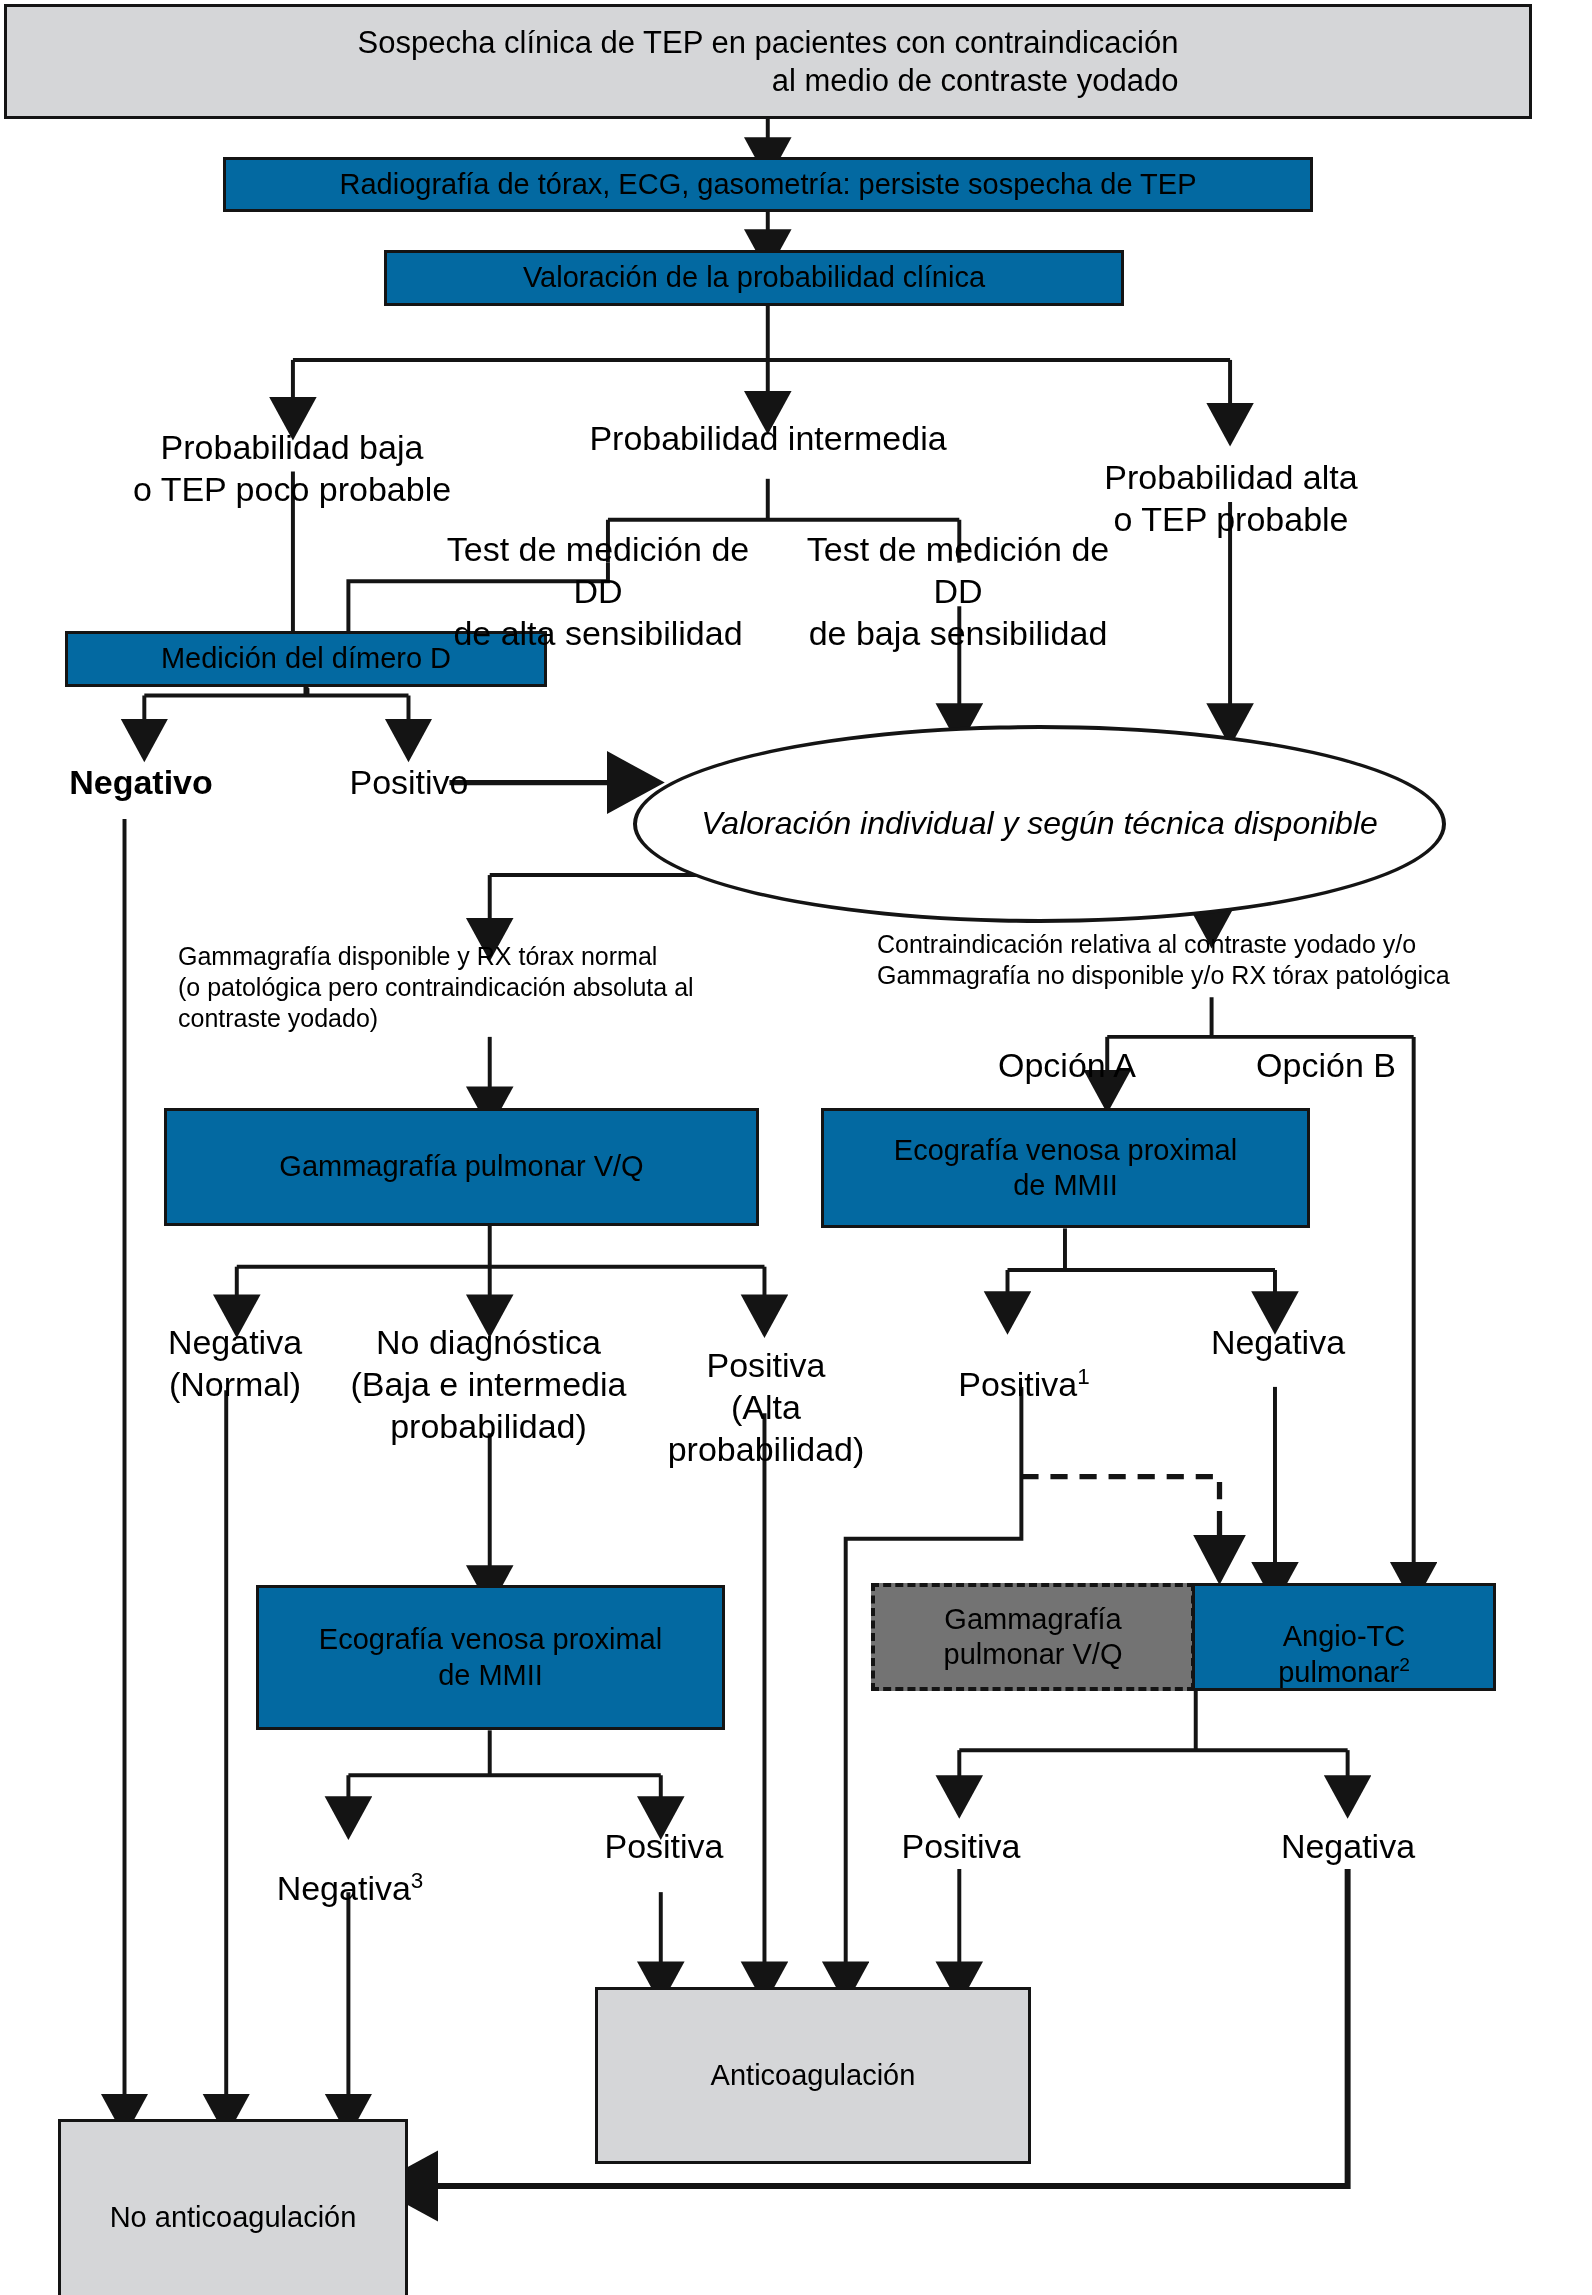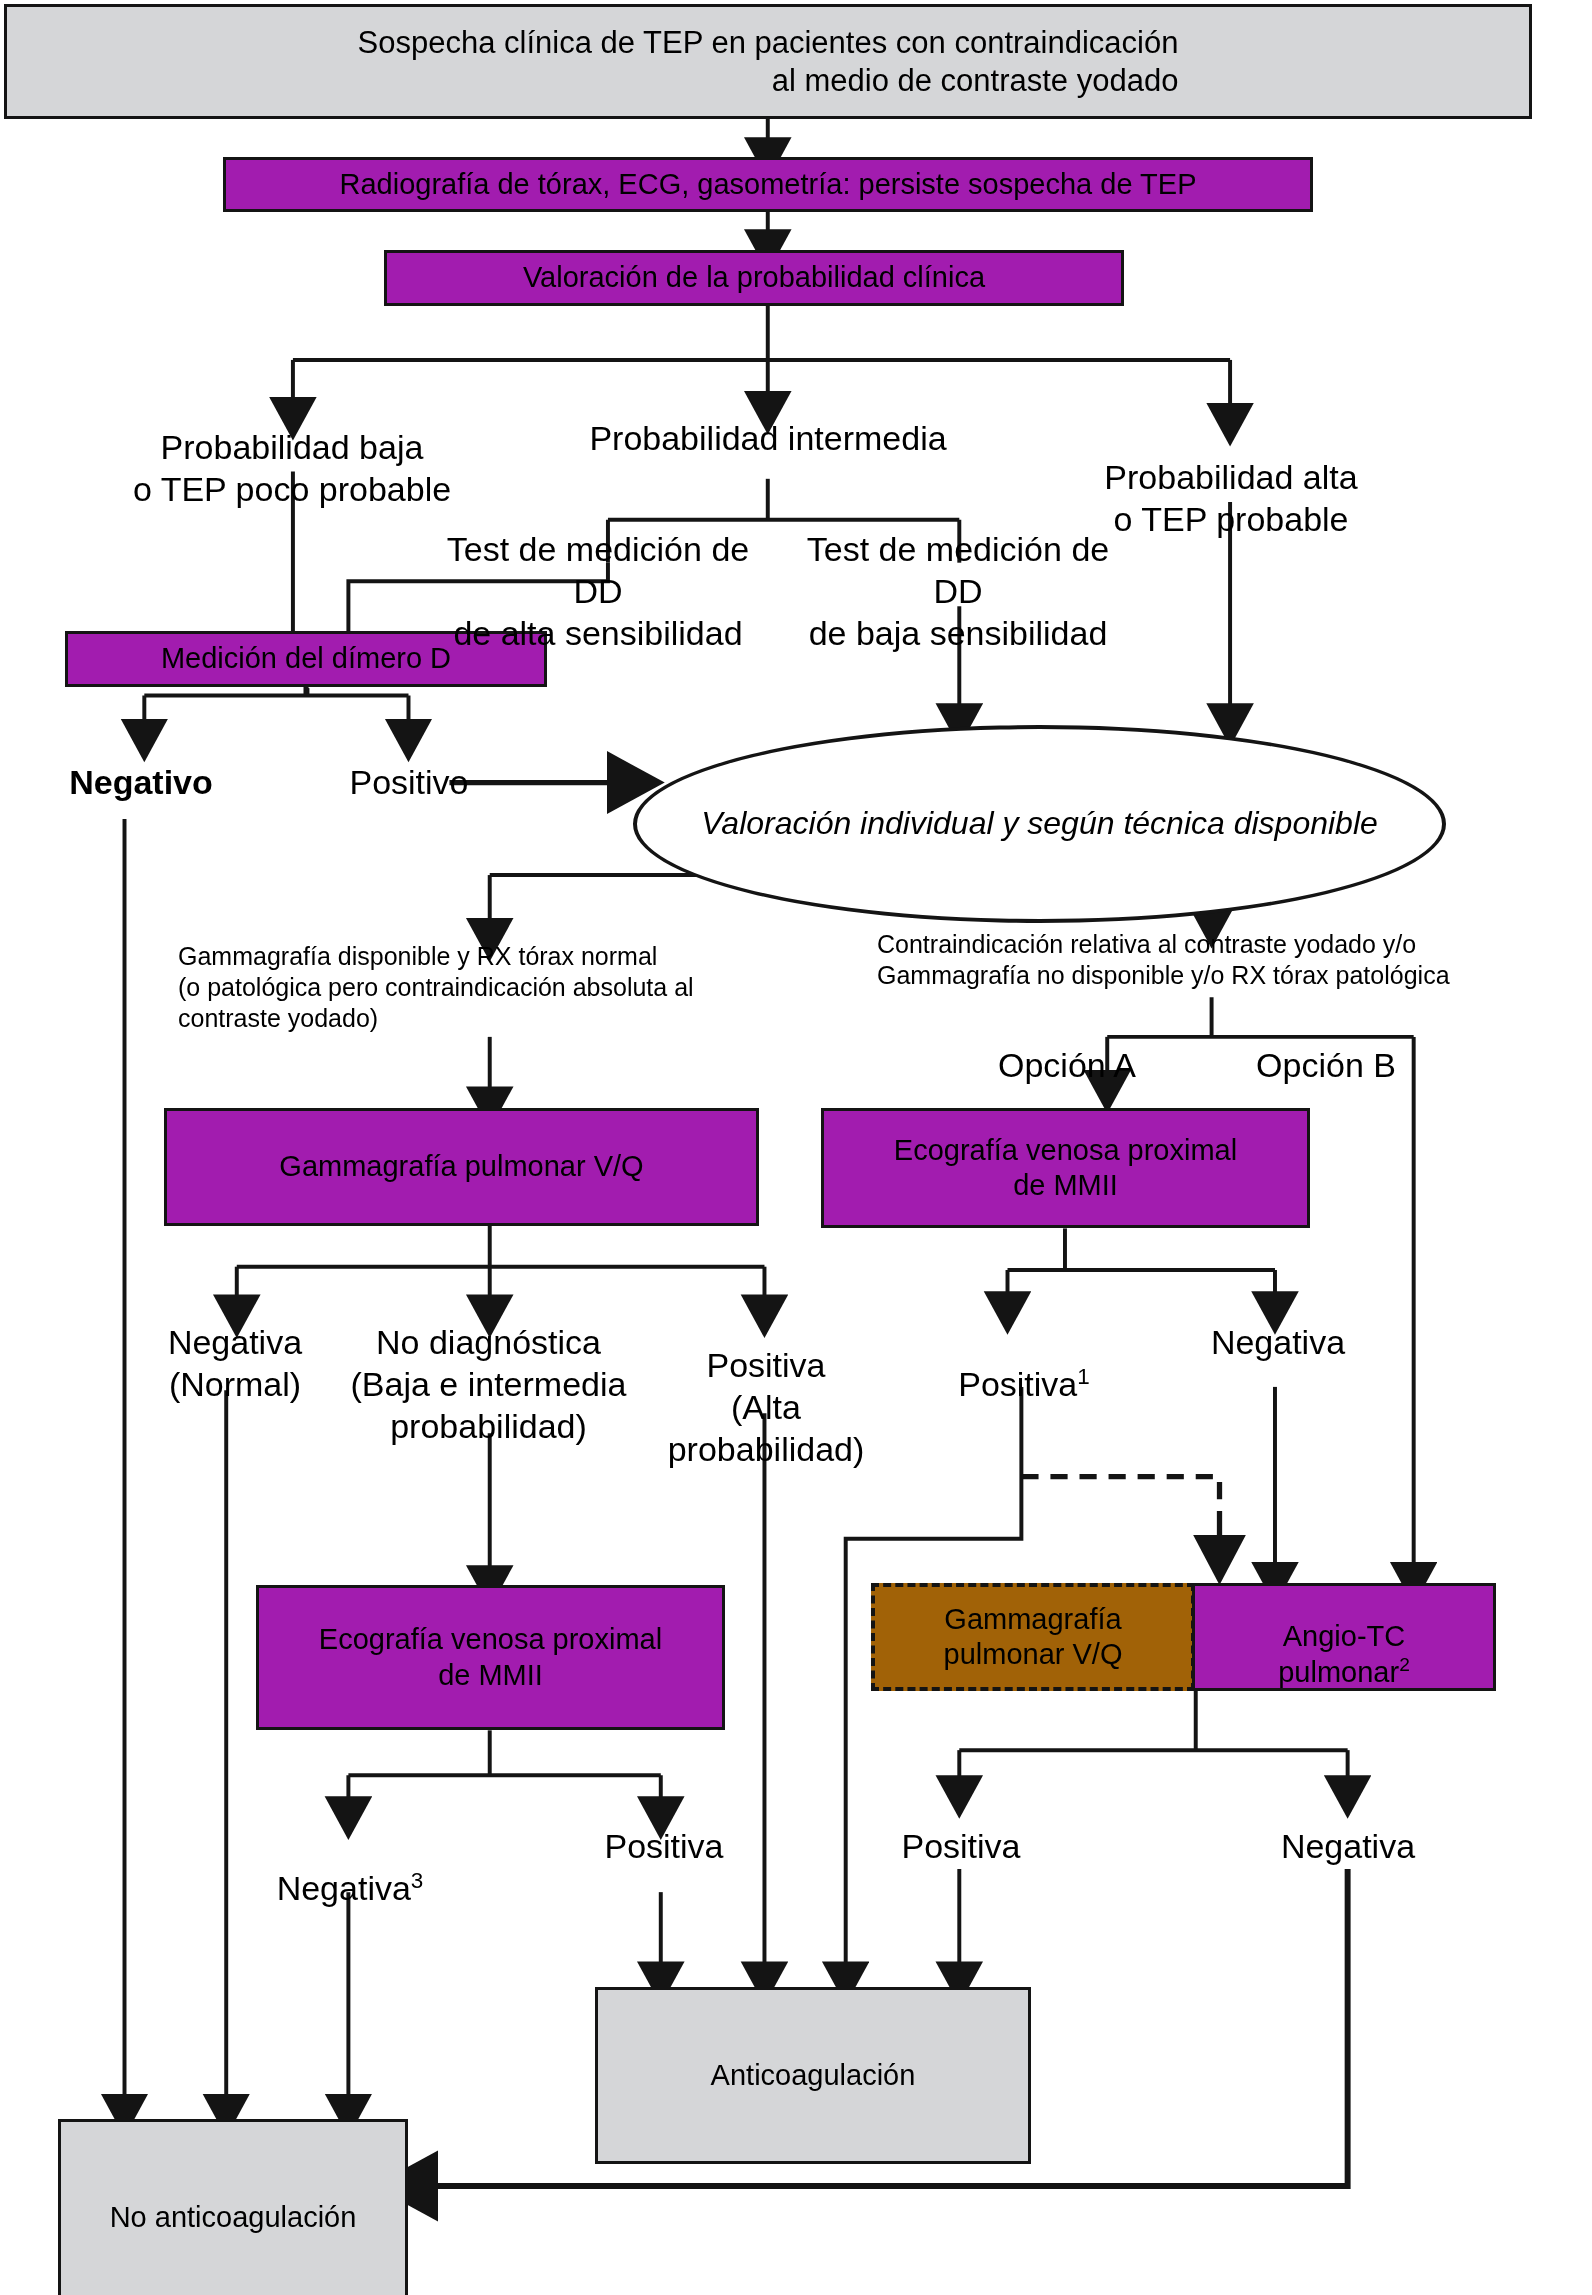--- a/index.html
+++ b/index.html
@@ -30,29 +30,29 @@
     box-sizing: border-box;
     display: flex;
     align-items: center;
     justify-content: center;
     text-align: center;
     line-height: 1.22;
     color: #000000;
   }
   .boxed {
     border: 3.3px solid #141414;
-    background: #a21caf;
+    background: #0369a1;
   }
   .shaded {
     background: #d5d6d8;
     text-align: right;
   }
   .dashed {
     border: 4px dashed #141414;
-    background: #a16207;
+    background: #737373;
   }
   .ellipse {
     border: 4px solid #141414;
     border-radius: 50%;
     background: #ffffff;
     font-style: italic;
   }
   .label {
     position: absolute;
     box-sizing: border-box;

